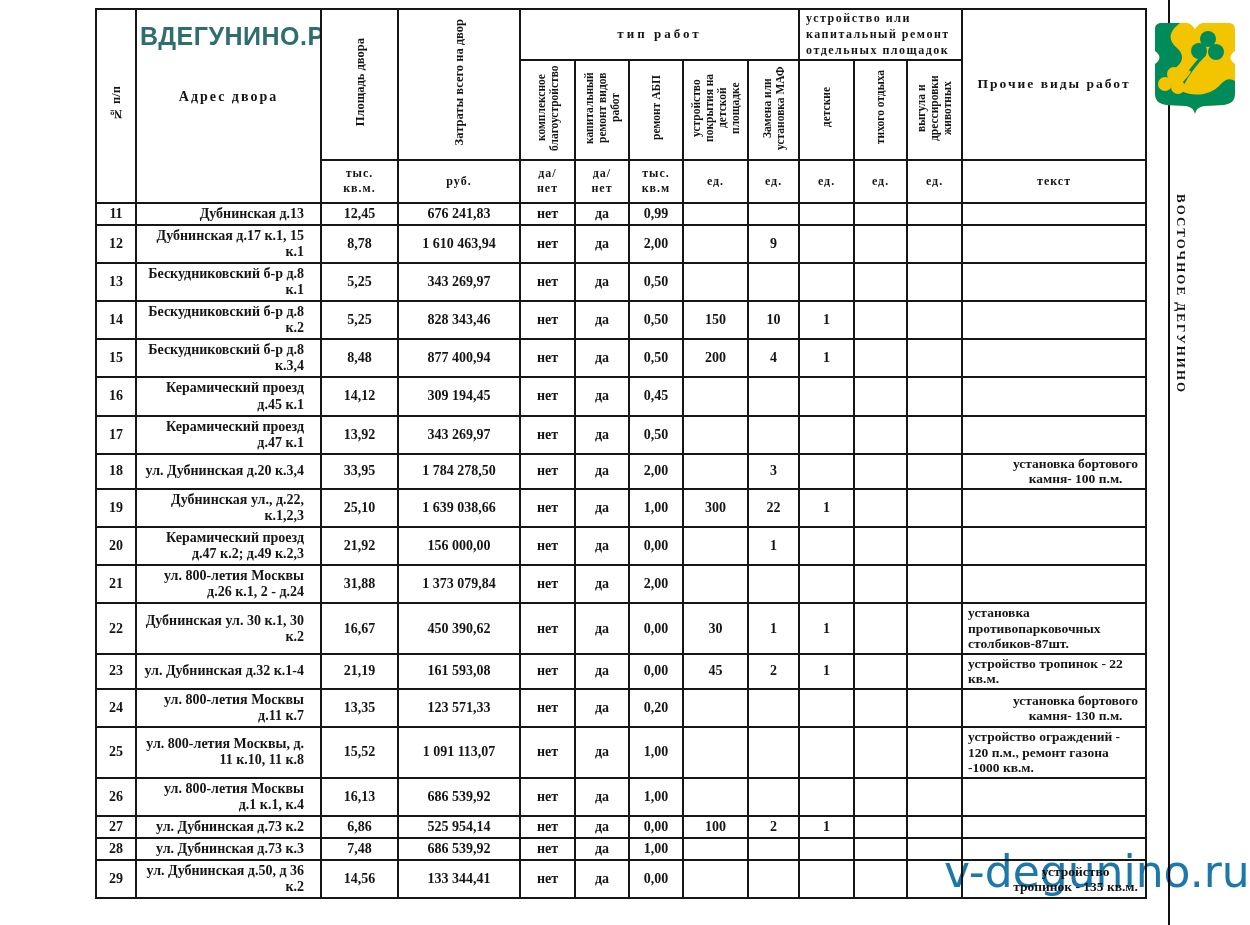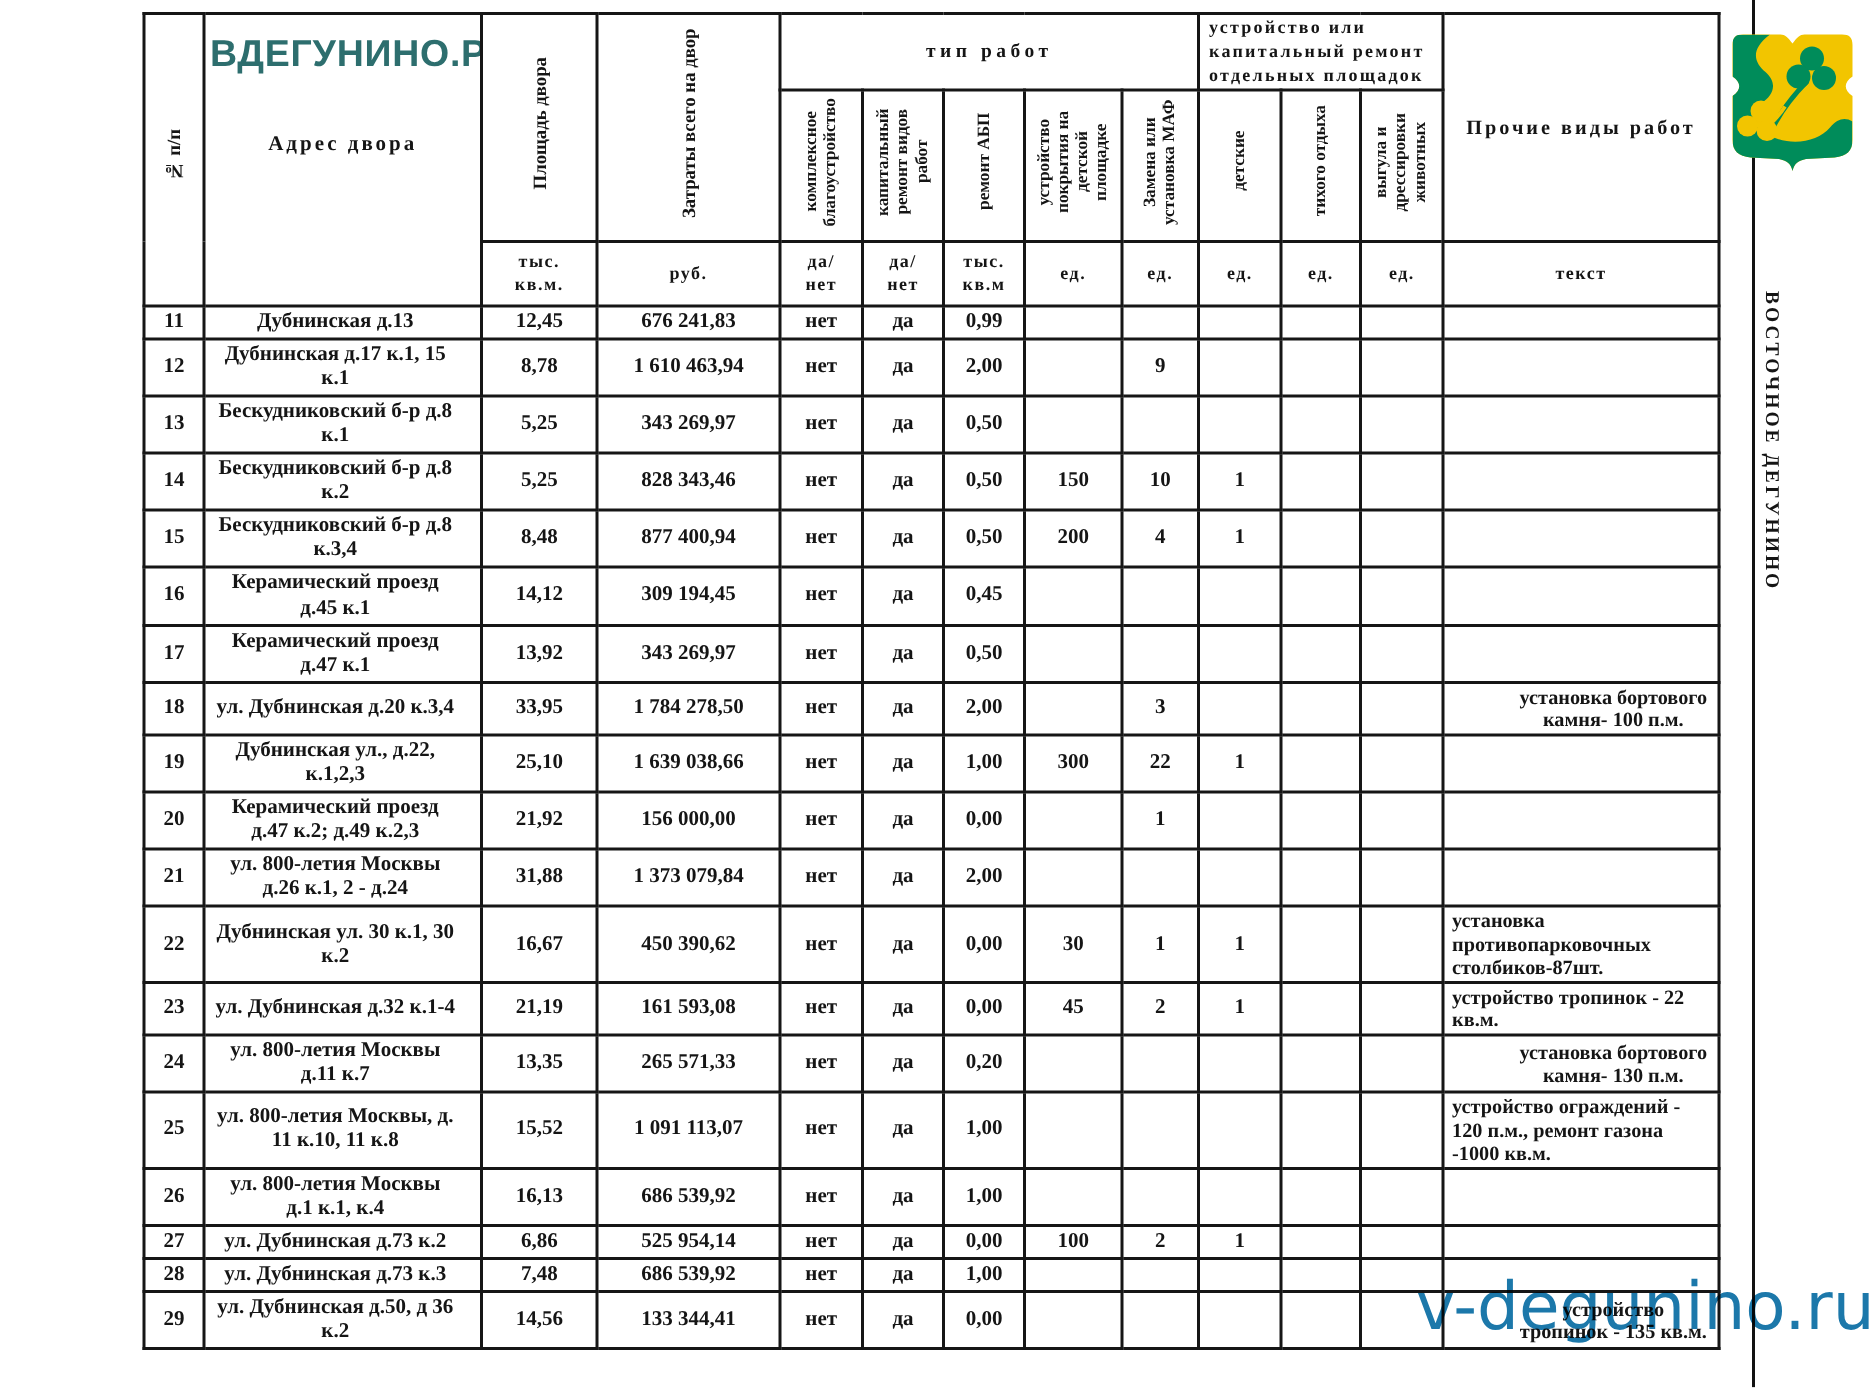--- a/index.html
+++ b/index.html
@@ -26,21 +26,21 @@
                font-size:25px; letter-spacing:0.5px; color:#2d6e6e; margin-bottom:0; }
   .addr-label { font-size:14px; letter-spacing:2px; margin-top:38px; font-weight:bold; }
 
   th.group { font-size:13px; letter-spacing:3px; }
   th.group-left { text-align:left; vertical-align:top; font-size:12px; letter-spacing:1.5px;
                   line-height:1.35; padding:0 6px; }
   th.other-head { font-size:13.5px; letter-spacing:2px; }
   tr.band3 th { font-size:12px; letter-spacing:1px; white-space:pre-line; line-height:1.25; }
 
   tbody td { font-size:14px; line-height:1.15; }
-  td.addr { text-align:center; padding:2px 16px 2px 6px; }
+  td.addr { text-align:right; padding:2px 16px 2px 6px; }
   td.other { font-size:13.5px; text-align:left; padding:1px 5px; }
   td.other.center { text-align:center;padding-left:48px; }
 
   .vline { position:absolute; left:1168px; top:0; width:2px; height:925px; background:#111; }
   .emblem { position:absolute; left:1152px; top:21px; }
   .district-name { position:absolute; left:1173px; top:194px; writing-mode:vertical-rl;
                    font-weight:bold; font-size:13px; letter-spacing:2px; white-space:nowrap; }
   .watermark { position:absolute; left:944px; top:846px;
                font-family:"DejaVu Sans","Liberation Sans",sans-serif;
                font-size:44px; color:#0369a1; opacity:0.9; mix-blend-mode:multiply;
@@ -308,21 +308,21 @@
             <td>2</td>
             <td>1</td>
             <td></td>
             <td></td>
             <td class="other">устройство тропинок - 22 кв.м.</td>
           </tr>
           <tr>
             <td>24</td>
             <td class="addr">ул. 800-летия Москвы д.11 к.7</td>
             <td>13,35</td>
-            <td>265 571,33</td>
+            <td>123 571,33</td>
             <td>нет</td>
             <td>да</td>
             <td>0,20</td>
             <td></td>
             <td></td>
             <td></td>
             <td></td>
             <td></td>
             <td class="other center">установка бортового камня- 130 п.м.</td>
           </tr>

